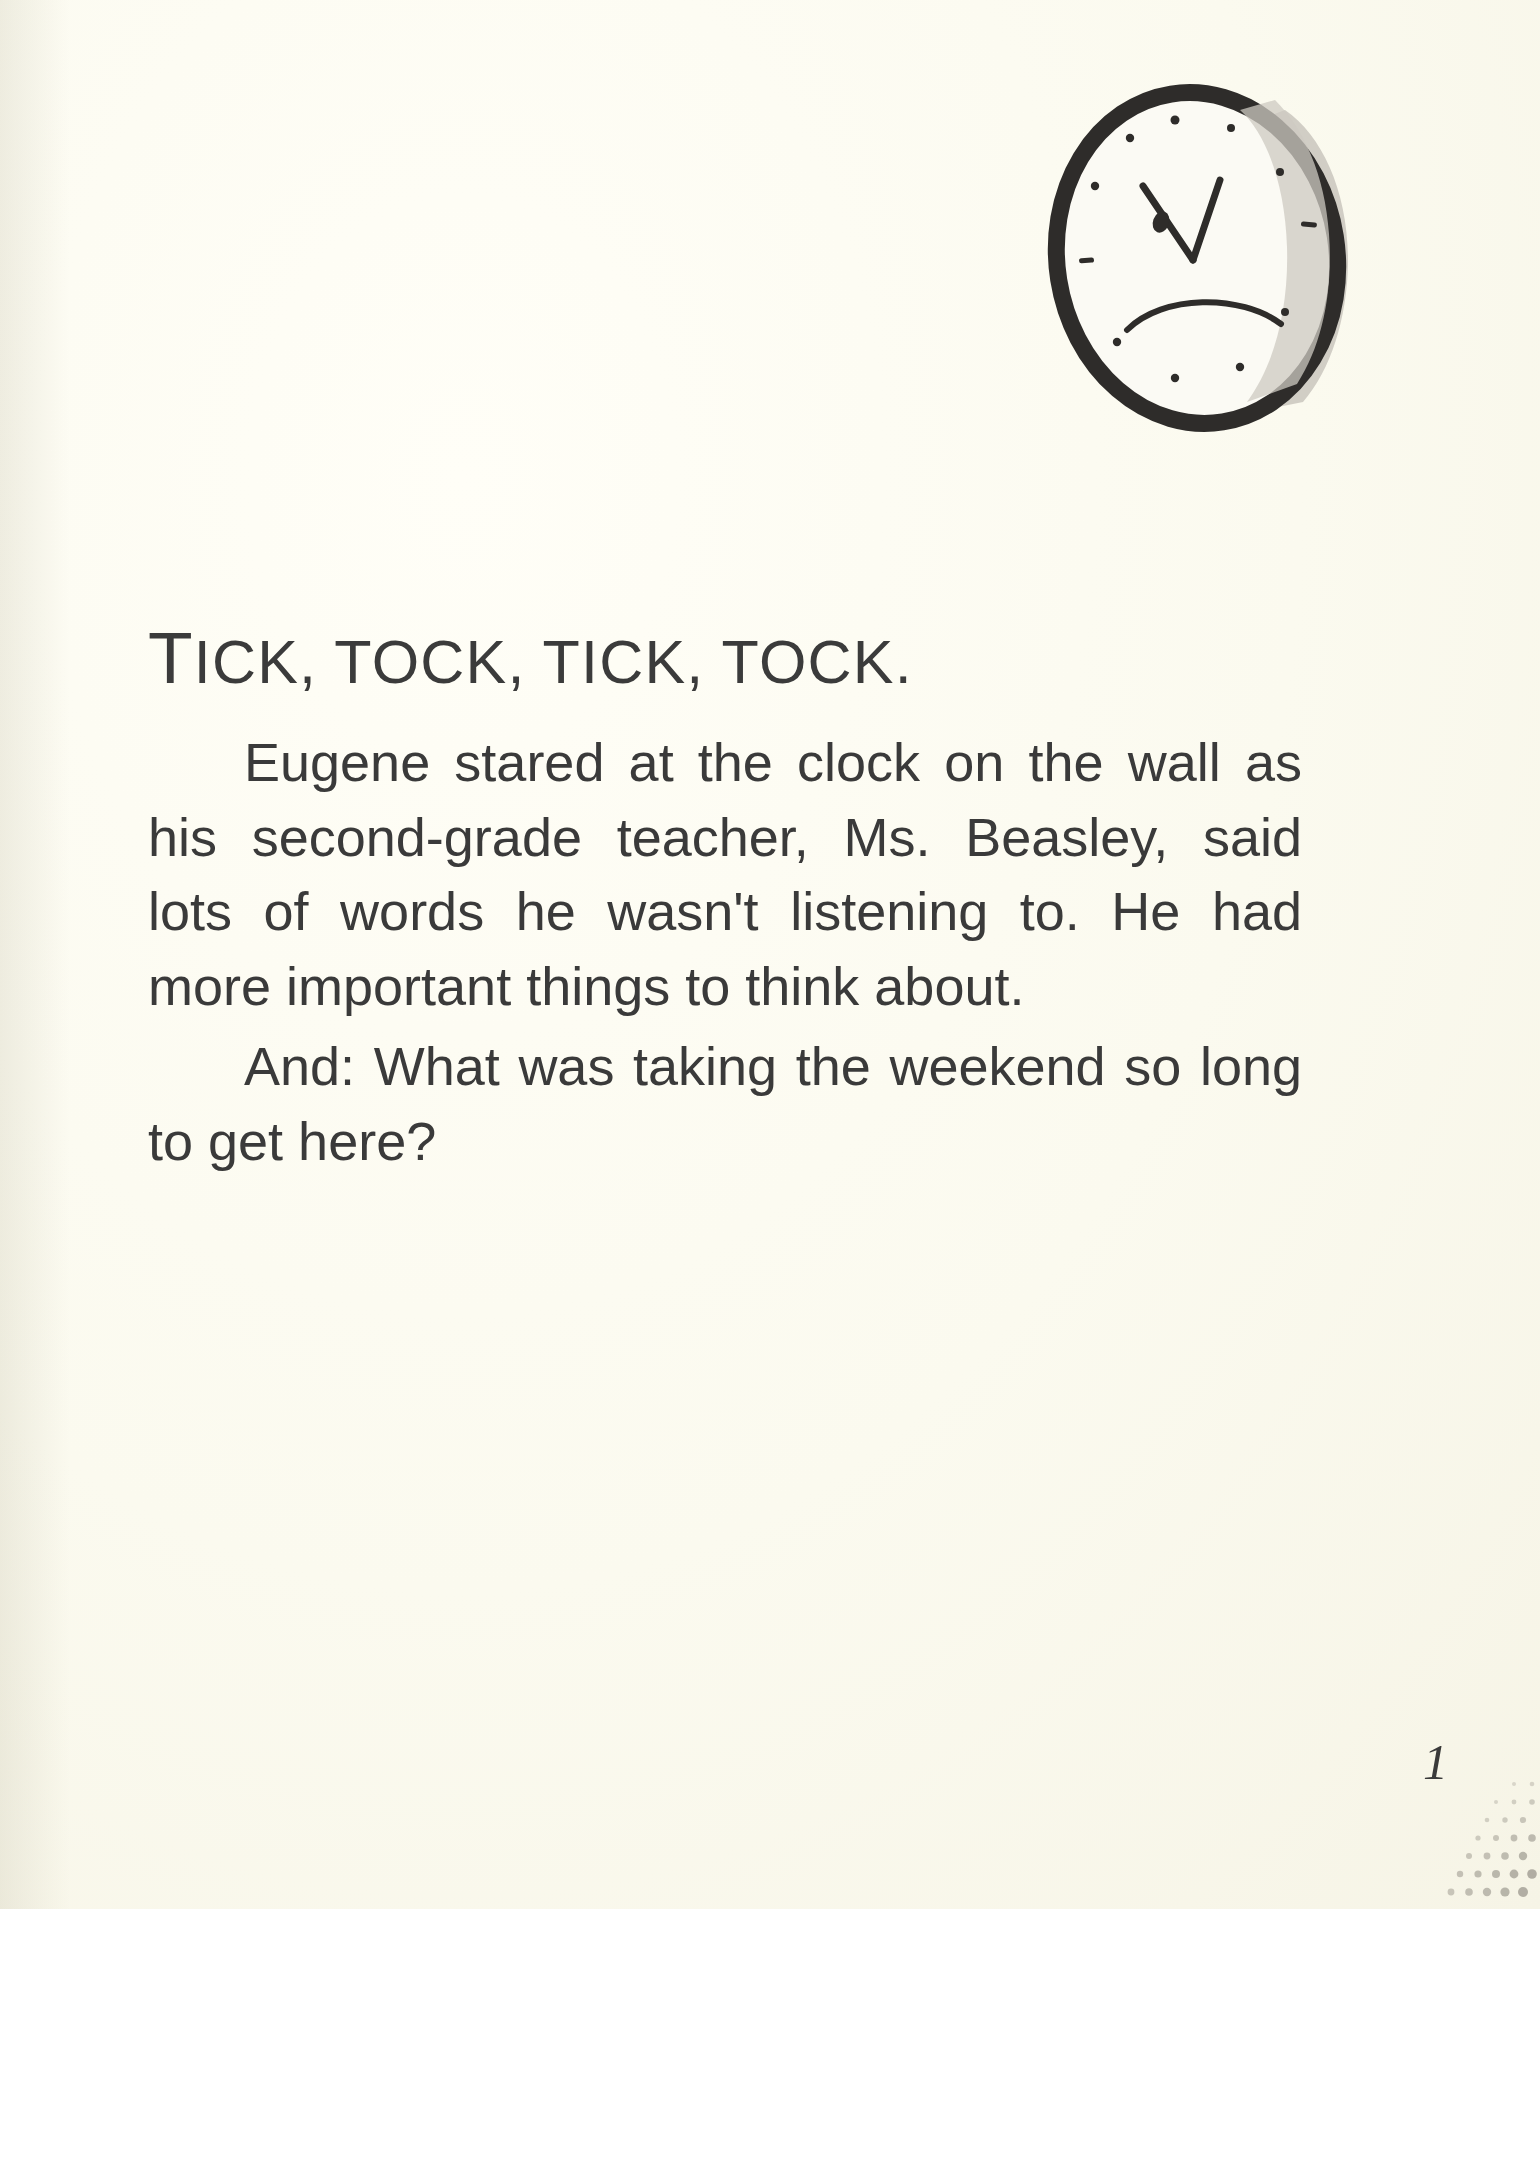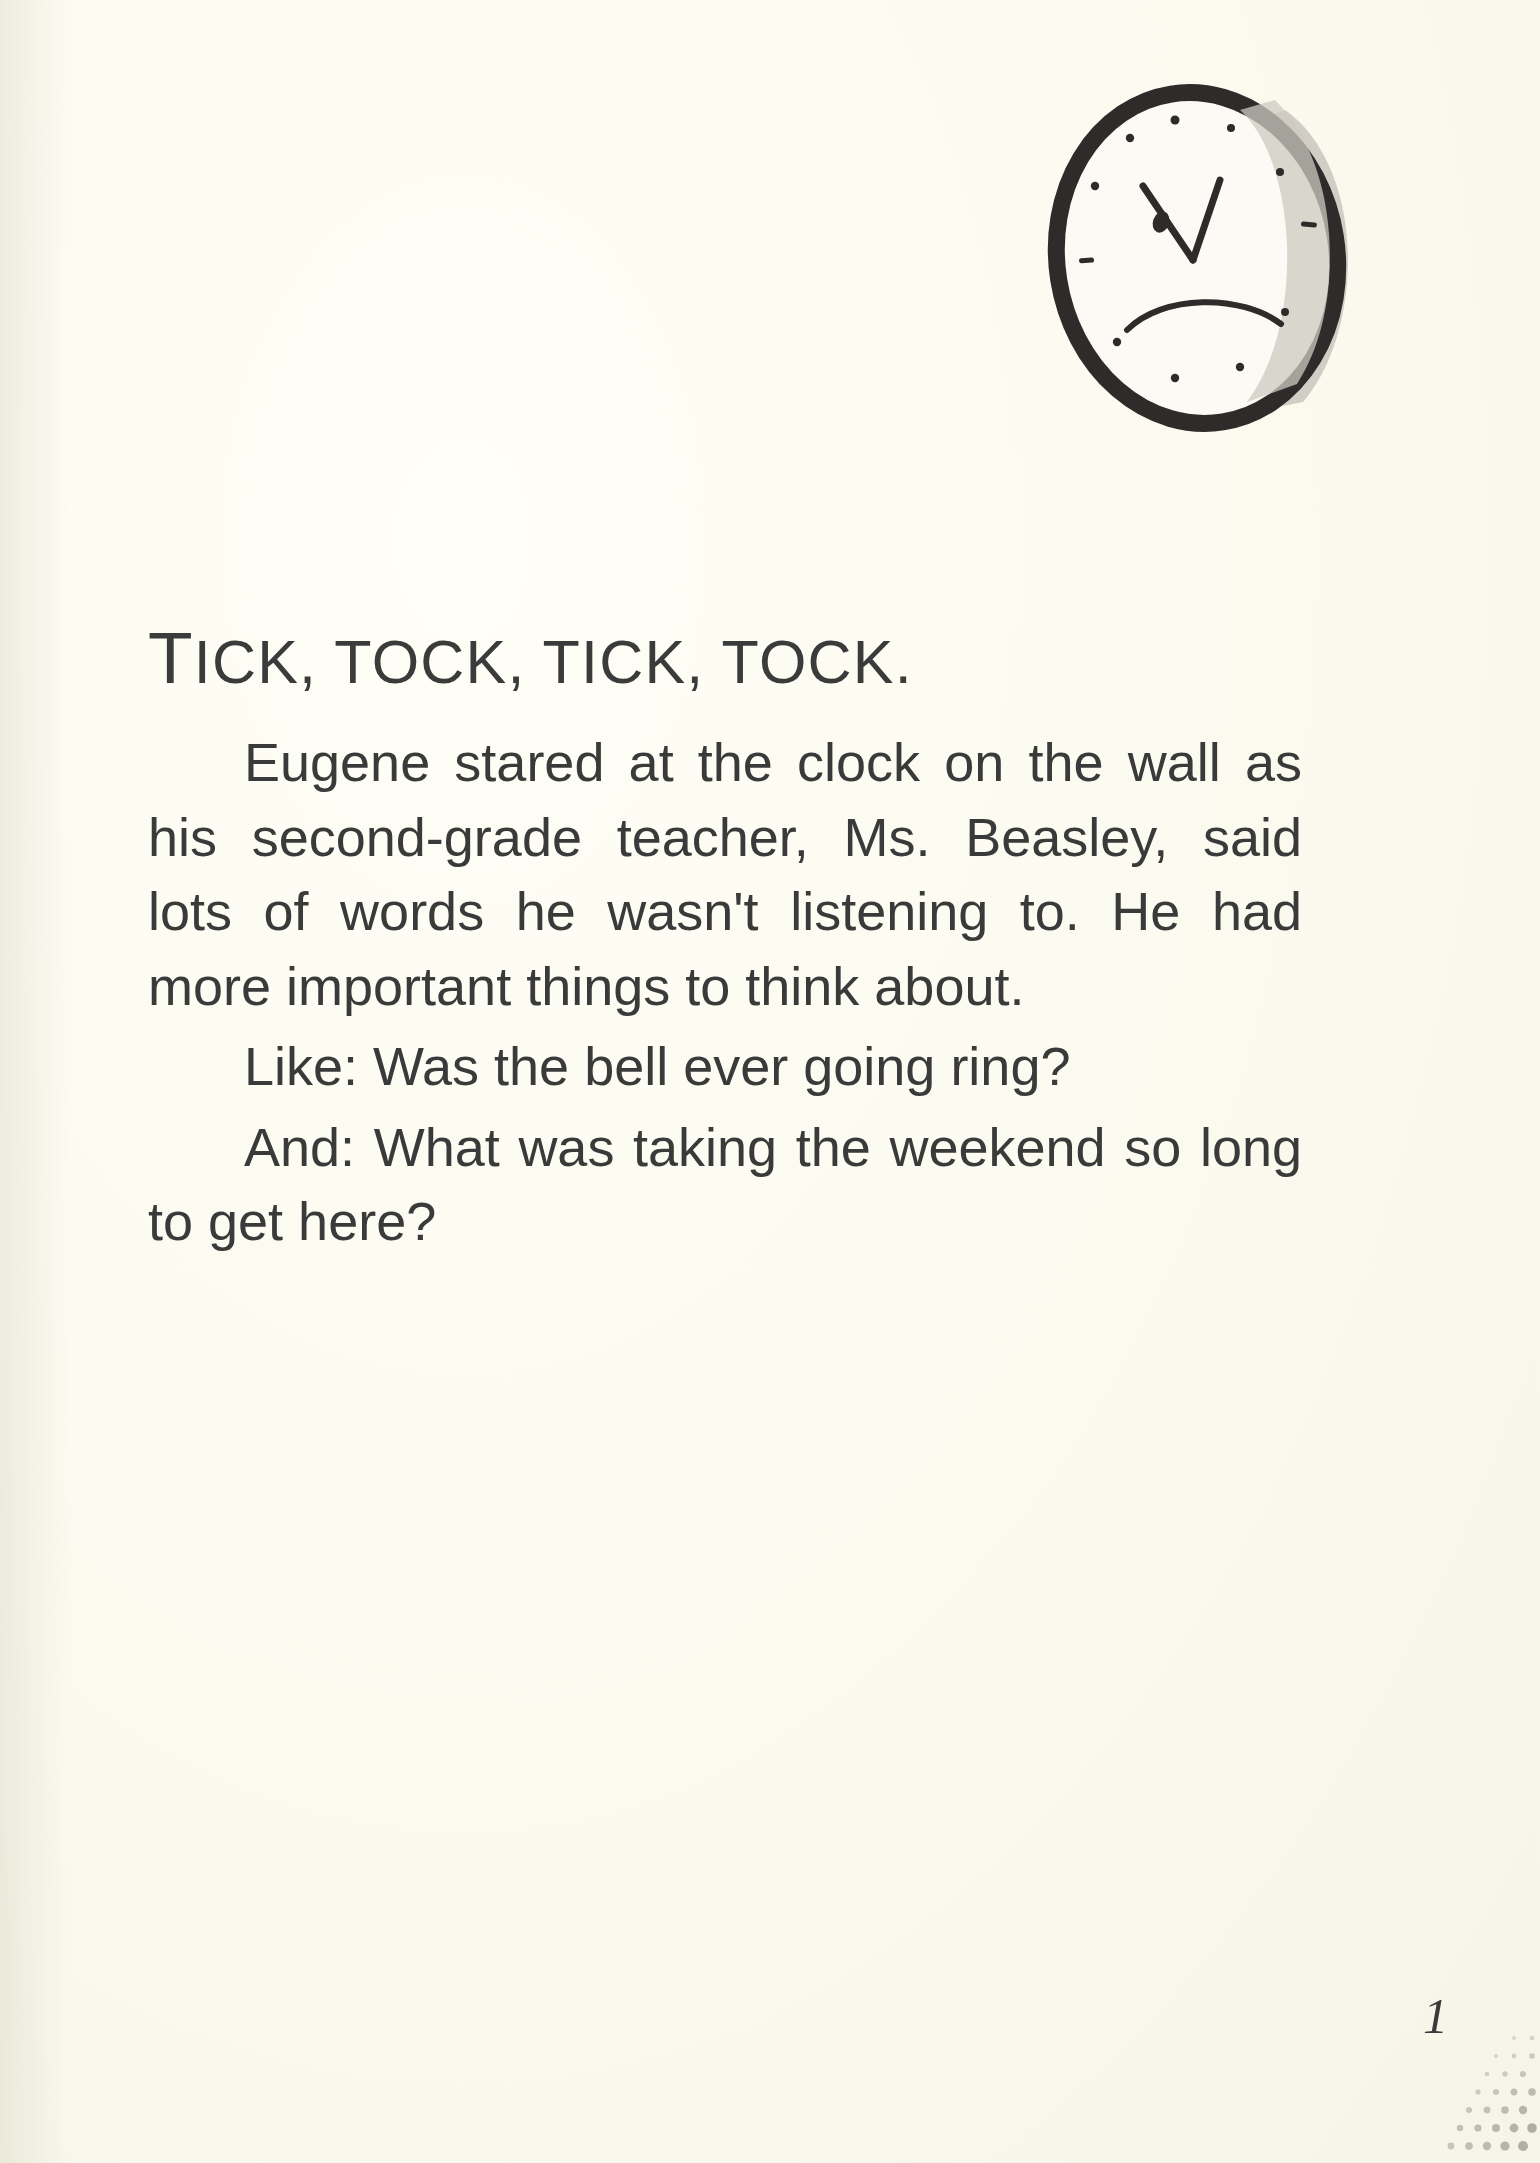--- a/index.html
+++ b/index.html
@@ -6,21 +6,21 @@
     margin: 0;
     padding: 0;
     background: #ffffff;
   }
   body {
     font-family: "Liberation Sans", sans-serif;
   }
   .page {
     position: relative;
     width: 1540px;
-    height: 2163px;
+    height: 1909px;
     background: #bef264;
     overflow: hidden;
   }
   
   .paper-tone {
     position: absolute;
     inset: 0;
     background:
       radial-gradient(ellipse at 30% 25%, #fffef7 0%, #fbfaef 55%, #f6f4e6 100%);
     pointer-events: none;
@@ -141,21 +141,20 @@
     </svg>
   </div>
 
   <div class="text-block">
 
     <p class="opening-line">
       <span class="drop">T</span><span>ICK, TOCK, TICK, TOCK.</span>
     </p>
 
     <p class="body-para last-line-left">Eugene stared at the clock on the wall as his second-grade teacher, Ms. Beasley, said lots of words he wasn't listening to. He had more important things to think about.</p>
-    <p class="body-para last-line-left">Like: Was the bell ever going ring?</p>
     <p class="body-para last-line-left">And: What was taking the weekend so long to get here?</p>
 
   </div>
 
   <div class="page-number">1</div>
 
   <svg class="halftone" viewBox="0 0 230 185" xmlns="http://www.w3.org/2000/svg">
     <g fill="#9a968c">
       <circle cx="150" cy="150" r="3.2" opacity="0.55"></circle>
       <circle cx="168" cy="150" r="3.6" opacity="0.6"></circle>

